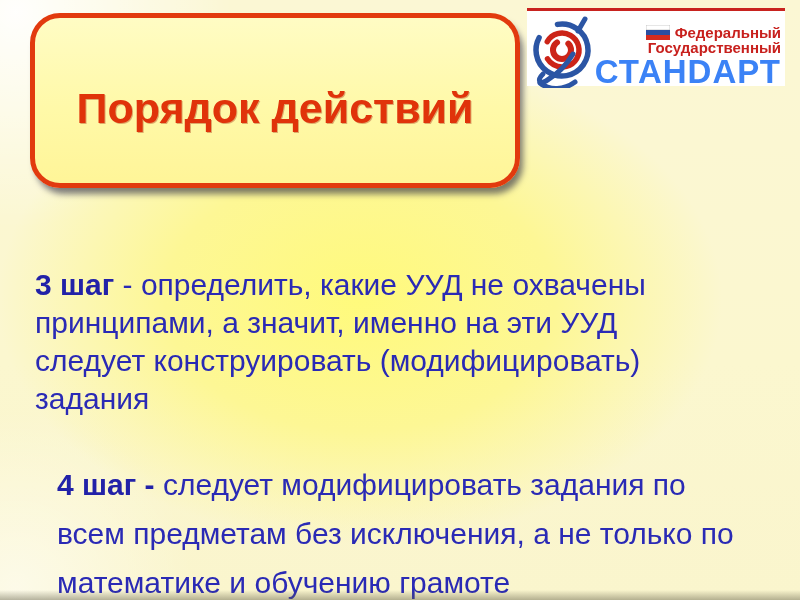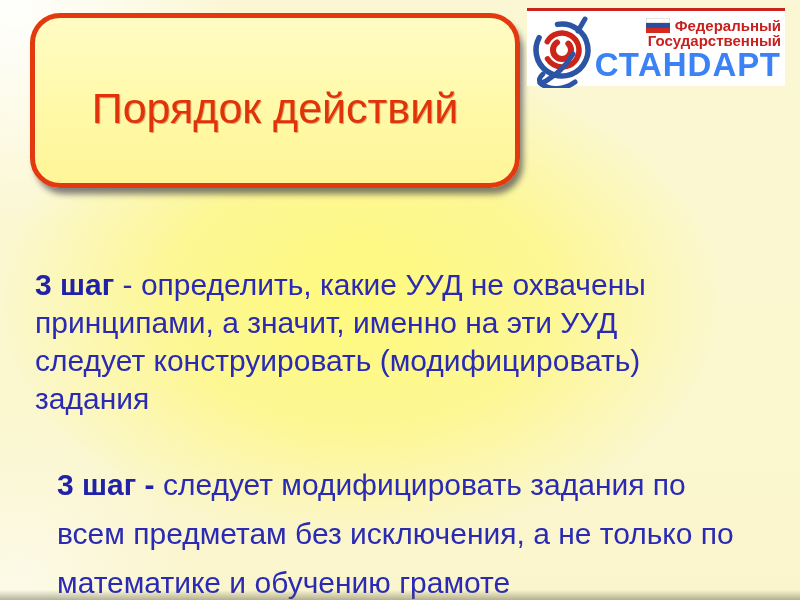--- a/index.html
+++ b/index.html
@@ -22,34 +22,34 @@
   .title-box{
     position:absolute;left:30px;top:13px;width:480px;height:165px;
     border:5px solid #e23a0e;
     border-radius:30px;
     background:linear-gradient(180deg,#fffcc4 0%,#fff9a8 55%,#fff598 100%);
     box-shadow:4px 7px 6px -1px rgba(40,40,65,.6);
     display:flex;align-items:center;justify-content:center;
   }
   .title-box h1{
     margin:0;padding-top:16px;
-    font-size:43px;font-weight:normal;color:#e0330a;
+    font-size:43px;font-weight:bold;color:#e0330a;
     text-shadow:1px 1px 0 rgba(160,30,0,.35);
     letter-spacing:0px;white-space:nowrap;
   }
   
   .logo-box{
     position:absolute;left:527px;top:8px;width:258px;height:78px;
     background:#ffffff;
     border-top:3px solid #c8231f;
     box-sizing:border-box;
   }
   .emblem{position:absolute;left:1px;top:3px;}
   .logo-text{
-    position:absolute;right:4px;top:7px;
+    position:absolute;right:4px;top:14px;
     display:flex;flex-direction:column;align-items:flex-end;
   }
   .logo-line{
     font-size:15px;font-weight:bold;color:#c8201d;
     line-height:15px;white-space:nowrap;
   }
   .logo-line-first{display:flex;align-items:center;gap:5px;}
   .flag{display:inline-block;}
   .standart{
     font-size:33px;font-weight:bold;color:#3b82f6;
@@ -97,16 +97,16 @@
       </div>
       <div class="logo-line">
         <span>Государственный</span>
       </div>
       <div class="standart">СТАНDАРТ</div>
     </div>
   </div>
 
   <p class="step step-3"><b>3 шаг</b><span> - определить, какие УУД не охвачены принципами, а значит, именно на эти УУД следует конструировать (модифицировать) задания</span></p>
 
-  <p class="step step-4"><b>3 шаг - </b><span>следует модифицировать задания по всем предметам без исключения, а не только по математике и обучению грамоте</span></p>
+  <p class="step step-4"><b>4 шаг - </b><span>следует модифицировать задания по всем предметам без исключения, а не только по математике и обучению грамоте</span></p>
 
   <div class="bottom-shade"></div>
 </div>
 
 </body></html>

